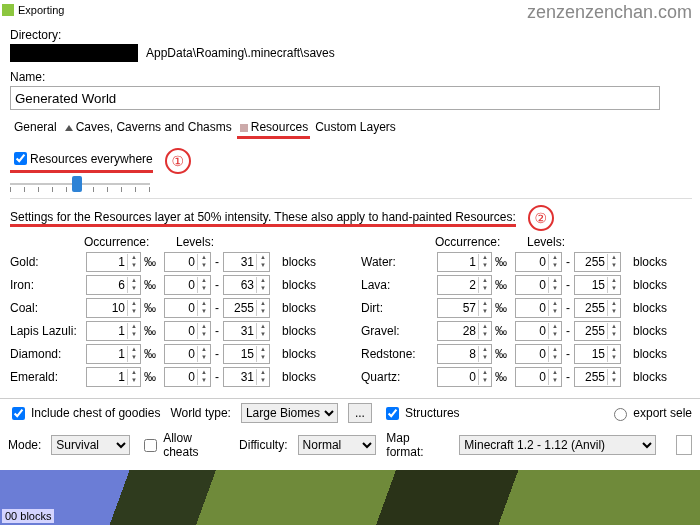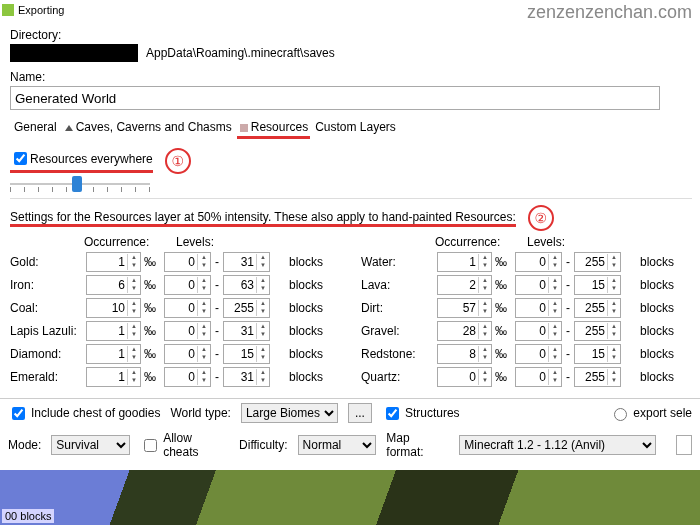--- a/index.html
+++ b/index.html
@@ -34,21 +34,21 @@
 .col-head .h2{flex:1}
 .res-row{display:flex;align-items:center;margin:3px 0;gap:2px}
 .res-row .name{width:74px}
 .spin{display:inline-flex;align-items:center;border:1px solid #a9a9a9;height:18px;background:#fff}
 .spin input{border:none;width:36px;text-align:right;padding:0 2px;height:16px;font-size:12px;outline:none}
 .spin.small input{width:28px}
 .spin .btns{width:12px;height:16px;display:flex;flex-direction:column;border-left:1px solid #ccc}
 .spin .btns span{flex:1;font-size:6px;line-height:7px;text-align:center;color:#555;cursor:pointer}
 .permil{margin:0 6px 0 1px}
 .dash{margin:0 2px}
-.unit{margin-left:17px}
+.unit{margin-left:10px}
 .bottom-strip{border-top:1px solid #ccc;padding:4px 8px;display:flex;align-items:center;gap:10px;flex-wrap:wrap}
 select{border:1px solid #a9a9a9;height:20px;font-size:12px}
 .btn-sm{border:1px solid #a9a9a9;background:#eee;height:20px;padding:0 6px;font-size:12px}
 .radio{display:inline-flex;align-items:center;gap:3px}
 .mapstrip{padding:4px 8px;display:flex;align-items:center;gap:10px}
 .preview{position:absolute;left:0;right:0;bottom:0;height:55px;background:linear-gradient(110deg,#6b7dd6 0 18%,#2f3b1e 18% 30%,#6f8a3a 30% 55%,#2a3318 55% 72%,#6f8a3a 72% 100%)}
 .preview .tag{position:absolute;left:2px;bottom:2px;background:#d4d4ff;padding:1px 3px;font-size:11px}
 .blue-side{position:absolute;left:0;bottom:14px;width:44px;height:40px;background:#6b7dd6}
 .end-square{border:1px solid #a9a9a9;width:14px;height:18px;background:#fff}
 label{cursor:default}

